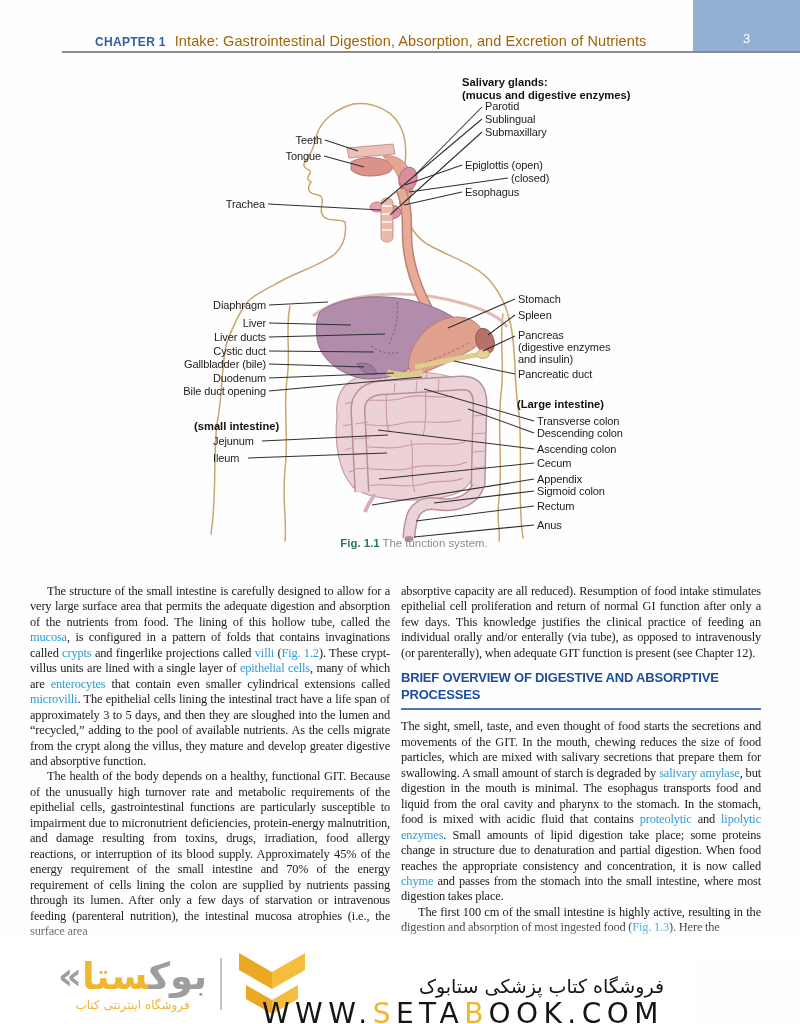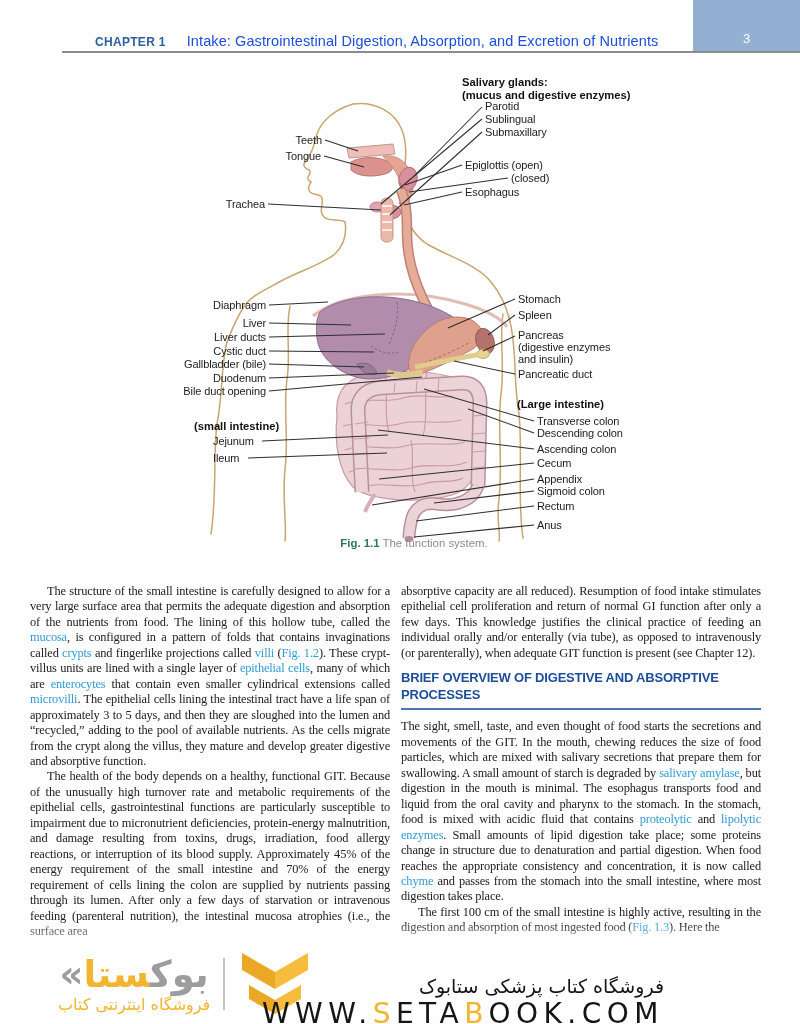--- a/index.html
+++ b/index.html
@@ -6,24 +6,24 @@
     --header-blue:#2d5f9e; --pagebox-blue:#93afd1; --heading-blue:#1d4e9b;
     --rule-blue:#4d74b5; --term-blue:#2f9cd6; --caption-green:#2d7a52;
     --body-text:#242021; --footer-yellow:#f2b52f; --footer-gray:#9d9d9d;
   }
   html,body{margin:0;padding:0;}
   body{width:800px;height:1024px;background:#fff;overflow:hidden;position:relative;
        font-family:"Liberation Serif",serif;-webkit-font-smoothing:antialiased;}
   .page{position:absolute;inset:0;background:#fefefe;}
 
   
-  .chapter-line{position:absolute;top:33px;left:95px;display:flex;align-items:baseline;gap:21px;
+  .chapter-line{position:absolute;top:33px;left:95px;display:flex;align-items:baseline;gap:9px;
                 font-family:"Liberation Sans",sans-serif;white-space:nowrap;}
   .chapter-label{color:var(--header-blue);font-weight:bold;font-size:12px;letter-spacing:.3px;}
-  .chapter-title{color:#1d4ed8;font-size:14.5px;letter-spacing:.1px;}
+  .chapter-title{color:#a16207;font-size:14.5px;letter-spacing:.1px;}
   .page-num-box{position:absolute;top:0;left:693px;width:107px;height:51px;background:var(--pagebox-blue);
                 color:#fff;font-family:"Liberation Sans",sans-serif;font-size:13px;
                 display:flex;align-items:flex-end;justify-content:center;padding-bottom:5px;box-sizing:border-box;}
   .header-rule{position:absolute;top:51px;left:62px;width:738px;height:2.4px;background:#8a8d90;}
 
   
   .figure-wrap{position:absolute;top:64px;left:165px;width:520px;height:478px;}
   .flabel{font-family:"Liberation Sans",sans-serif;font-size:11px;fill:#1c1c1c;letter-spacing:-.1px;}
   .flabel-b{font-family:"Liberation Sans",sans-serif;font-size:11.2px;font-weight:bold;fill:#111;}
   .figcaption{position:absolute;top:537px;left:165px;width:480px;text-align:center;
@@ -46,21 +46,21 @@
         background:linear-gradient(to bottom,rgba(255,255,255,0) 0%,rgba(255,255,255,.9) 65%,#fff 100%);}
 
   
   .footer{position:absolute;top:950px;left:0;width:692px;height:74px;background:#fff;
           font-family:"DejaVu Sans",sans-serif;}
   .logo-wrap{position:absolute;left:58px;top:3px;display:flex;align-items:center;}
   .logo-text{text-align:center;line-height:1;}
   .logo-word{font-size:37px;font-weight:bold;white-space:nowrap;}
   .lw-g{color:var(--footer-gray);}
   .lw-y{color:var(--footer-yellow);}
-  .logo-tagline{font-size:16px;color:var(--footer-yellow);margin-top:4px;letter-spacing:0;}
+  .logo-tagline{font-size:12px;color:var(--footer-yellow);margin-top:4px;letter-spacing:0;}
   .logo-divider{width:2px;height:52px;background:#c4c4c4;margin:0 15px 0 13px;}
   .footer-right{position:absolute;right:28px;top:5px;text-align:right;}
   .store-name{font-size:19px;color:#151515;direction:rtl;margin-top:20px;}
   .website{font-size:28px;letter-spacing:5.5px;color:#151515;margin-top:0;font-weight:400;white-space:nowrap;}
   .web-y{color:var(--footer-yellow);}
 </style>
 </head>
 <body>
 
 <div class="page">

